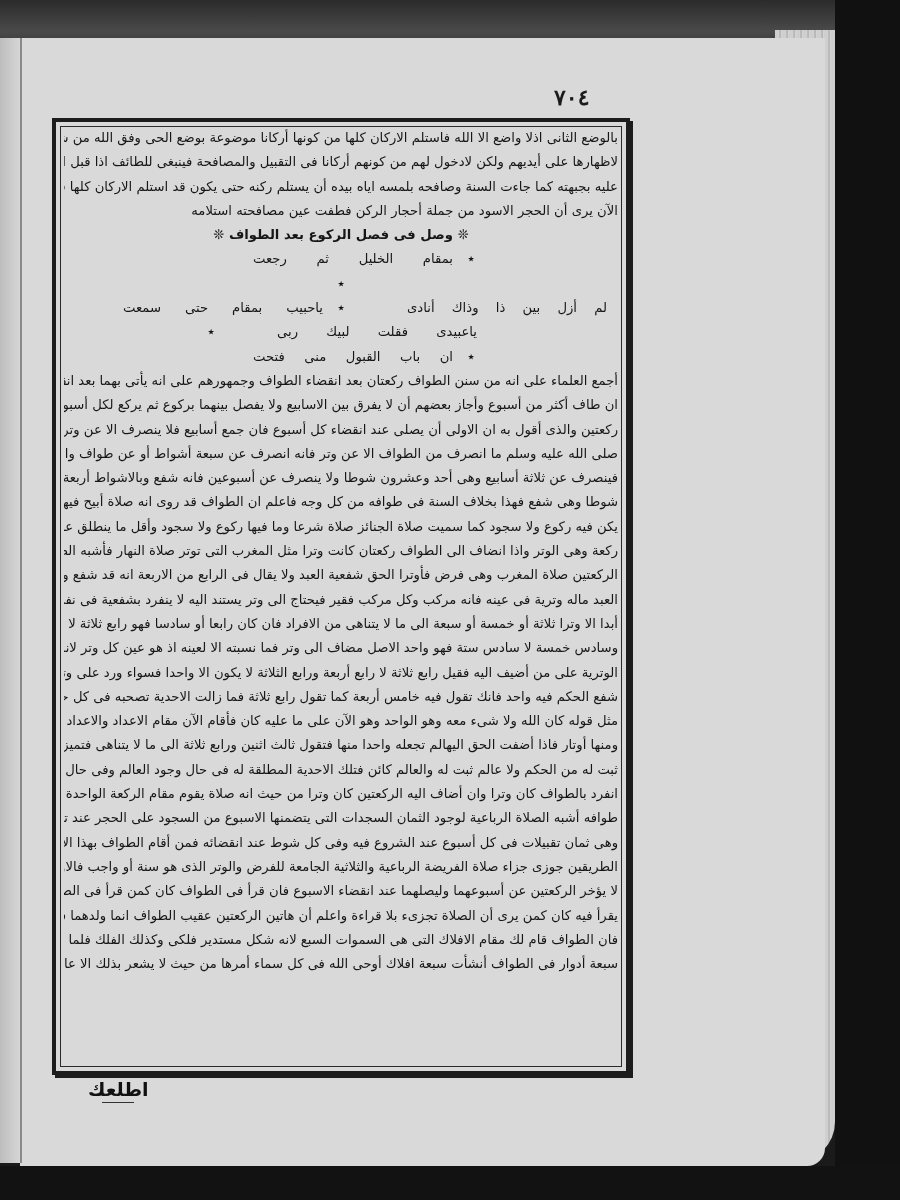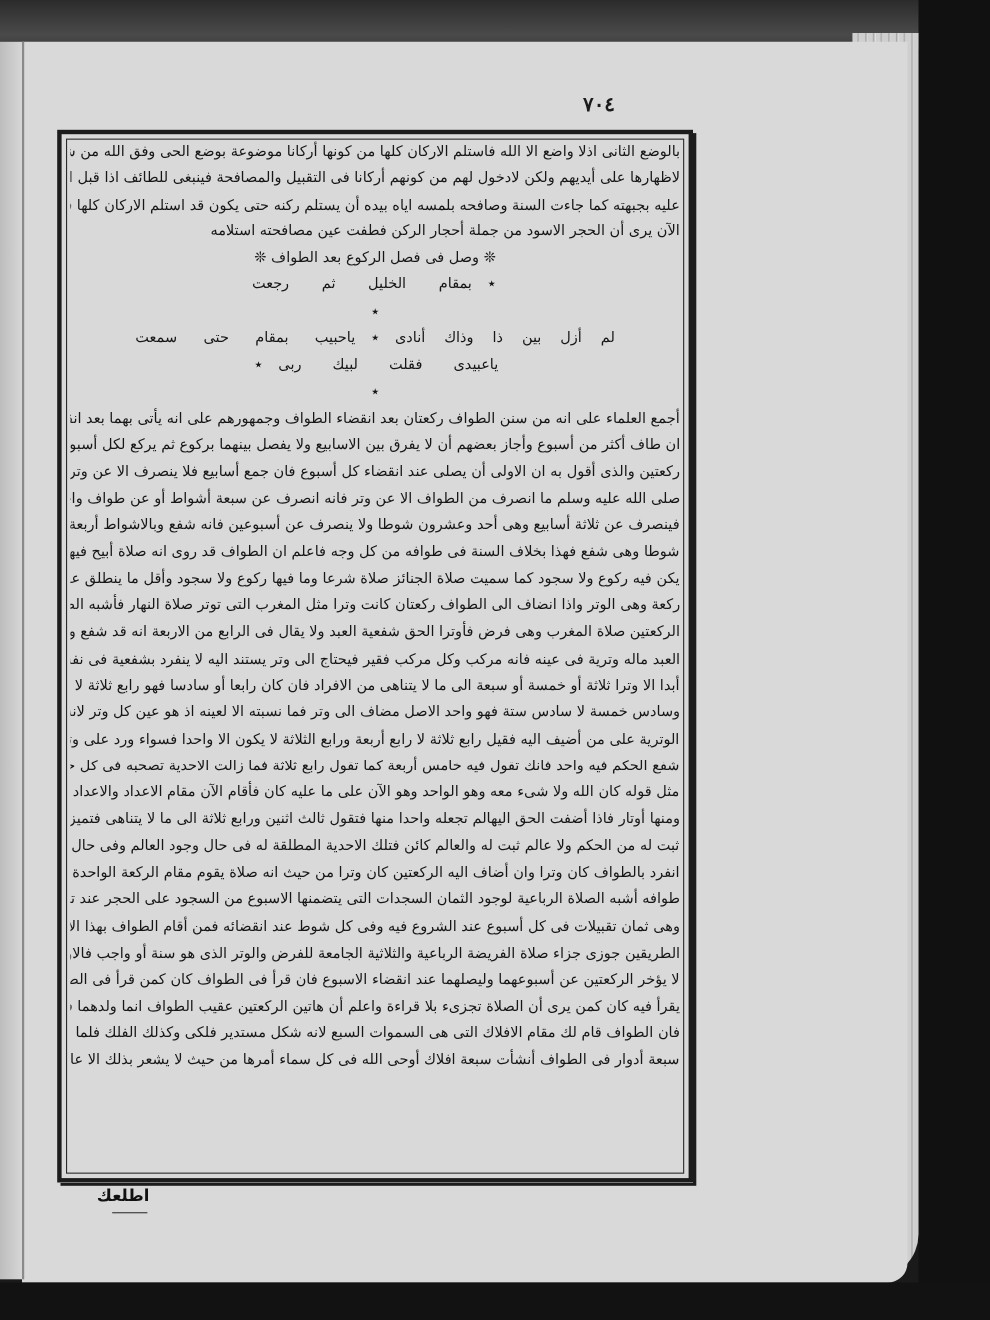--- a/index.html
+++ b/index.html
@@ -27,22 +27,22 @@
     background: repeating-linear-gradient(90deg, #cfcfcf 0px, #cfcfcf 4px, #a9a9a9 5px, #e2e2e2 7px);
     border-bottom-right-radius: 40px;
   }
   .right-dark {
     position: absolute; left: 835px; top: 0; width: 65px; height: 1200px; background: #111;
   }
   .bottom-dark {
     position: absolute; left: 0; top: 1166px; width: 900px; height: 34px; background: #121212;
   }
   .page-number {
-    position: absolute; left: 530px; top: 84px;
-    font-size: 18px; font-weight: bold; color: #1b1b1b;
+    position: absolute; left: 554px; top: 84px;
+    font-size: 22px; font-weight: bold; color: #1b1b1b;
     direction: rtl;
     text-align: right;
   }
   .frame {
     position: absolute; left: 52px; top: 118px; width: 578px; height: 957px;
     border: 4px solid #1c1c1c;
     box-shadow: 3px 3px 0 #1c1c1c;
     box-sizing: border-box;
   }
   .frame-inner {
@@ -51,28 +51,28 @@
   }
   .text {
     position: absolute; left: 8px; right: 8px; top: 4px;
     direction: rtl; text-align: justify;
     font-family: "DejaVu Sans", sans-serif;
     font-size: 13.2px; line-height: 24.3px; color: #161616;
   }
   .text .line { display: block; white-space: nowrap; overflow: hidden; text-align-last: justify; text-align: justify; }
   .section-heading {
     text-align: center !important; text-align-last: center !important;
-    font-weight: normal;
+    font-weight: bold;
   }
   .verse { display: flex; flex-direction: row; justify-content: center; gap: 12px; white-space: nowrap; }
-  .verse .hemi { width: 200px; text-align: justify; text-align-last: justify; }
+  .verse .hemi { width: 200px; text-align: justify; text-align-last: justify; margin-left: 48px; }
   .verse .sep { width: 12px; text-align: center; }
   .catchword {
     position: absolute; left: 88px; top: 1078px;
-    font-family: "DejaVu Sans", sans-serif; font-weight: bold; font-size: 15px; color: #111;
+    font-family: "DejaVu Sans", sans-serif; font-weight: bold; font-size: 19px; color: #111;
     direction: rtl;
   }
   .catch-rule { position: absolute; left: 102px; top: 1102px; width: 32px; height: 1px; background: #333; }
 </style>
 </head>
 <body>
 
 <div class="top-shadow"></div>
 <div class="right-dark"></div>
 <div class="page-edges"></div>
@@ -107,20 +107,21 @@
       <span class="hemi">لم أزل بين ذا وذاك أنادى</span>
       <span class="sep">٭</span>
       <span class="hemi">ياحبيب بمقام حتى سمعت</span>
     </div>
     <div class="verse">
       <span class="hemi">ياعبيدى فقلت لبيك ربى</span>
       <span class="sep">٭</span>
     </div>
     <div class="verse">
       <span class="sep">٭</span>
+      <span class="hemi">ان باب القبول منى فتحت</span>
     </div>
 
     <span class="line">أجمع العلماء على انه من سنن الطواف ركعتان بعد انقضاء الطواف وجمهورهم على انه يأتى بهما بعد انقضاء كل أسبوع</span>
     <span class="line">ان طاف أكثر من أسبوع وأجاز بعضهم أن لا يفرق بين الاسابيع ولا يفصل بينهما بركوع ثم يركع لكل أسبوع</span>
     <span class="line">ركعتين والذى أقول به ان الاولى أن يصلى عند انقضاء كل أسبوع فان جمع أسابيع فلا ينصرف الا عن وتر فان النبى</span>
     <span class="line">صلى الله عليه وسلم ما انصرف من الطواف الا عن وتر فانه انصرف عن سبعة أشواط أو عن طواف واحد فان زاد</span>
     <span class="line">فينصرف عن ثلاثة أسابيع وهى أحد وعشرون شوطا ولا ينصرف عن أسبوعين فانه شفع وبالاشواط أربعة عشر</span>
     <span class="line">شوطا وهى شفع فهذا بخلاف السنة فى طوافه من كل وجه فاعلم ان الطواف قد روى انه صلاة أبيح فيها الكلام وان لم</span>
     <span class="line">يكن فيه ركوع ولا سجود كما سميت صلاة الجنائز صلاة شرعا وما فيها ركوع ولا سجود وأقل ما ينطلق عليه اسم صلاة</span>
     <span class="line">ركعة وهى الوتر واذا انضاف الى الطواف ركعتان كانت وترا مثل المغرب التى توتر صلاة النهار فأشبه الطواف مع</span>

